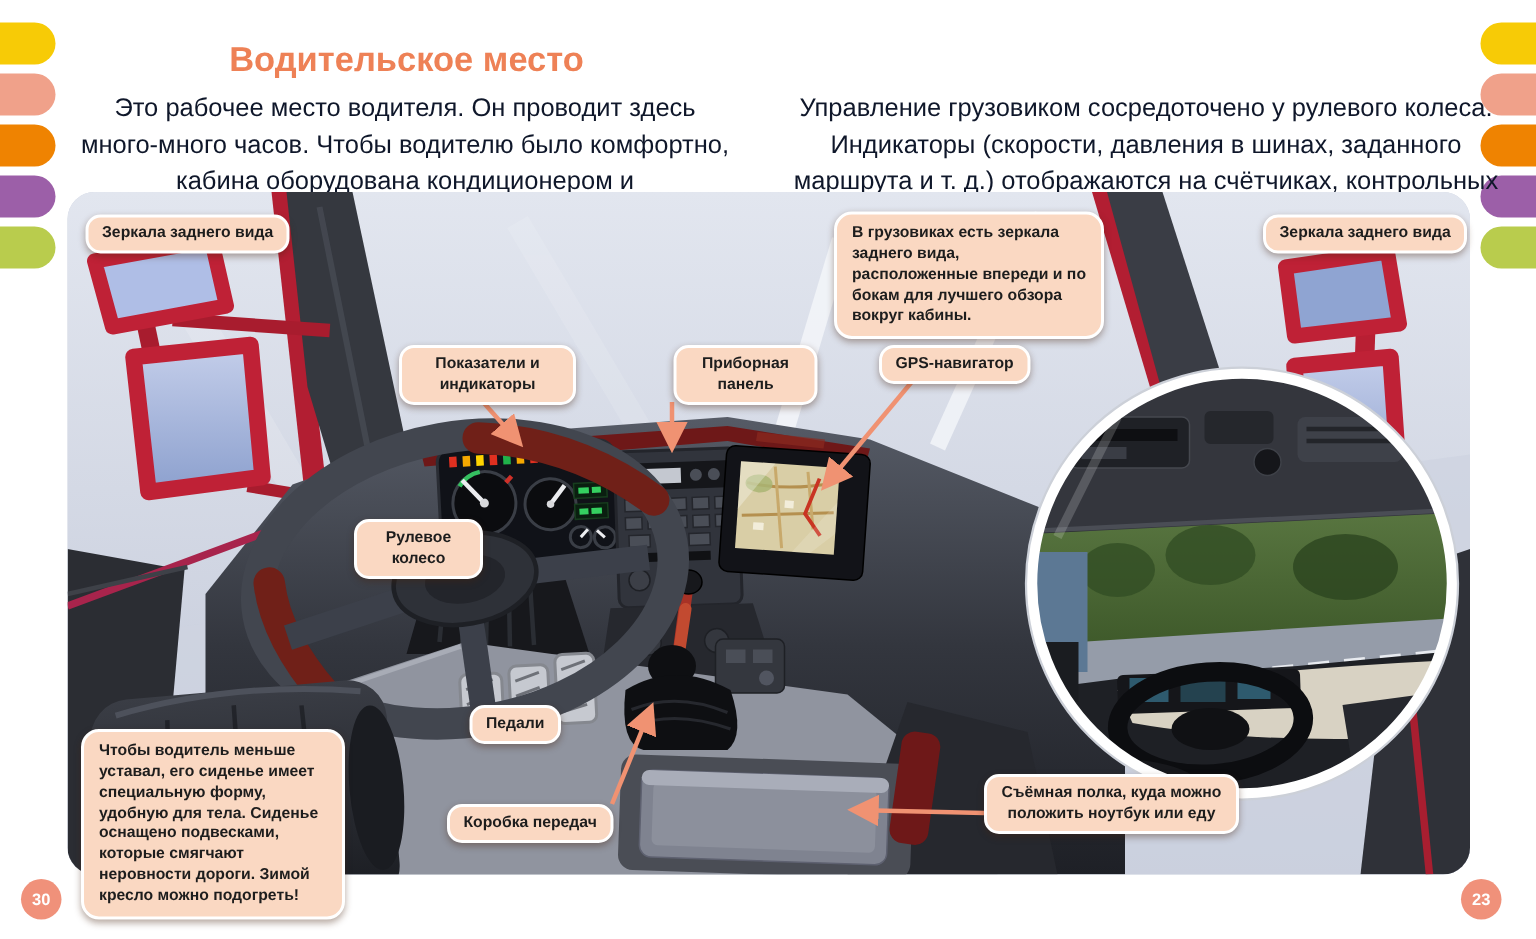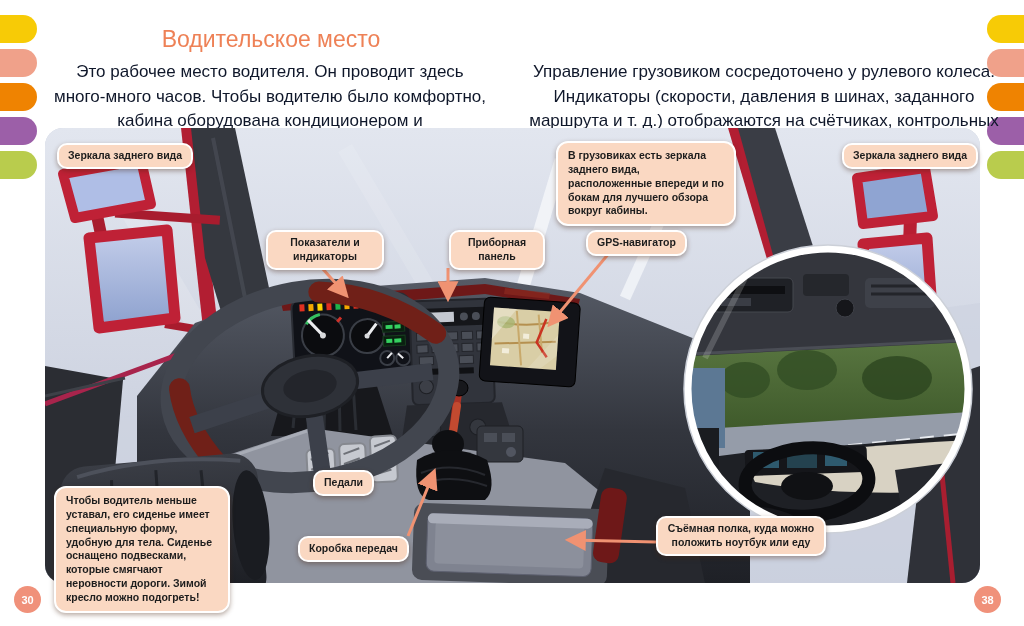--- a/index.html
+++ b/index.html
@@ -1,19 +1,19 @@
 <!DOCTYPE html>
 <html><head>
 <meta charset="utf-8">
 <style>
   html,body{margin:0;padding:0;background:#fff;}
   .page{position:relative;width:1024px;height:626px;background:#ffffff;
         font-family:"Liberation Sans",sans-serif;overflow:hidden;}
   .title{position:absolute;left:55px;top:26px;width:432px;text-align:center;
-         font-size:23px;font-weight:normal;color:#EE8156;}
+         font-size:23px;font-weight:bold;color:#EE8156;}
   .intro{position:absolute;font-size:17px;line-height:1.45;color:#0f172a;text-align:center;}
   .intro-left{left:50px;top:60px;width:440px;}
   .intro-right{left:528px;top:60px;width:472px;}
   .panel{position:absolute;left:45px;top:128px;width:935px;height:455px;
          border-radius:18px;overflow:hidden;background:#CBD1DF;}
   .panel svg{display:block;}
   .co{position:absolute;background:#FAD8C2;border:2px solid #ffffff;border-radius:10px;
       box-shadow:0 2px 5px rgba(70,35,15,.4);font-size:10.5px;font-weight:bold;
       color:#1d1d1d;line-height:1.32;padding:4px 9px;text-align:center;box-sizing:border-box;}
   .nw{white-space:nowrap;}
@@ -339,20 +339,21 @@
       </g>
     </svg>
   </div>
 
   <div class="co nw" style="left:57px;top:143px;">Зеркала заднего вида</div>
   <div class="co" style="left:266px;top:230px;width:118px;">Показатели и индикаторы</div>
   <div class="co" style="left:401px;top:230px;width:96px;margin-left:48px;">Приборная панель</div>
   <div class="co blk" style="left:556px;top:141px;width:180px;">В грузовиках есть зеркала заднего вида, расположенные впереди и по бокам для лучшего обзора вокруг кабины.</div>
   <div class="co nw" style="left:586px;top:230px;">GPS-навигатор</div>
   <div class="co nw" style="left:842px;top:143px;">Зеркала заднего вида</div>
+  <div class="co" style="left:236px;top:346px;width:86px;">Рулевое колесо</div>
   <div class="co nw" style="left:313px;top:470px;border-radius:10px;">Педали</div>
   <div class="co blk" style="left:54px;top:486px;width:176px;">Чтобы водитель меньше уставал, его сиденье имеет специальную форму, удобную для тела. Сиденье оснащено подвесками, которые смягчают неровности дороги. Зимой кресло можно подогреть!</div>
   <div class="co" style="left:656px;top:516px;width:170px;">Съёмная полка, куда можно положить ноутбук или еду</div>
   <div class="co nw" style="left:298px;top:536px;">Коробка передач</div>
 
   <div class="pg" style="left:14px;">30</div>
-  <div class="pg" style="left:974px;">38</div>
+  <div class="pg" style="left:974px;">23</div>
 </div>
 
 </body></html>

